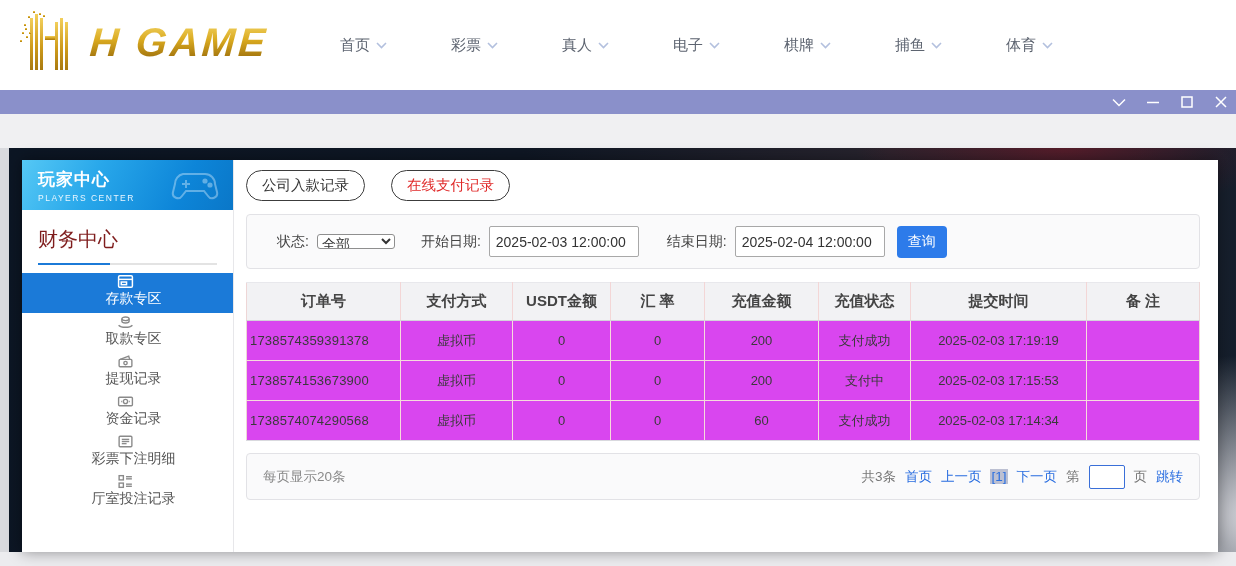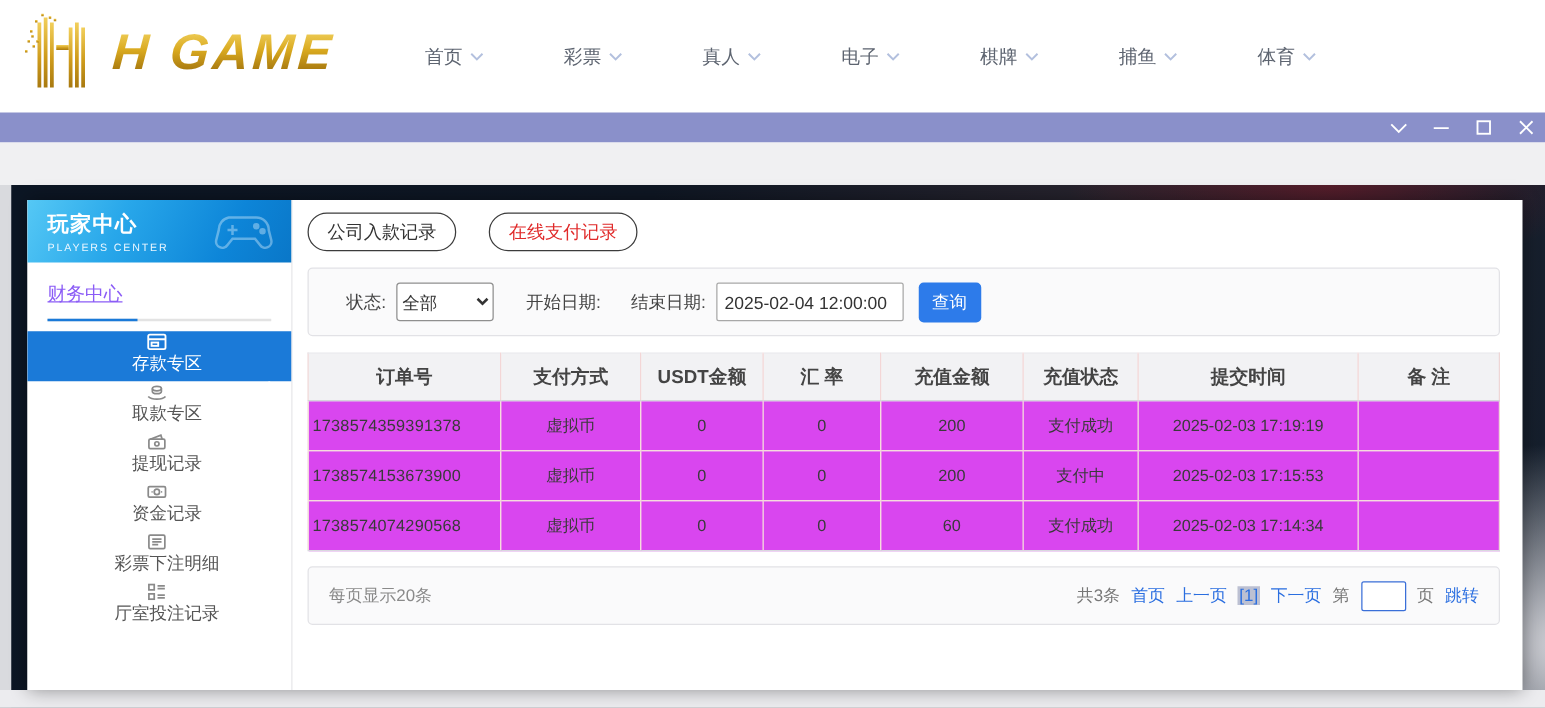--- a/index.html
+++ b/index.html
@@ -38,21 +38,21 @@
   .panel { position:absolute; left:22px; top:160px; width:1196px; height:392px; background:#fff;
       display:flex; box-shadow:0 0 14px rgba(0,0,0,.4); }
 
   
   .sidebar { width:212px; flex:0 0 212px; border-right:1px solid #e7e7ea; background:#fff; }
   .sb-header { height:50px; padding:8px 12px 0 16px; position:relative; overflow:hidden;
       background:linear-gradient(115deg,#55c8f5 0%,#28a7ea 35%,#0d85d8 75%,#0a77c8 100%); }
   .sb-title { color:#fff; font-size:17px; font-weight:bold; letter-spacing:1px; }
   .sb-subtitle { color:#eaf6ff; font-size:8.5px; letter-spacing:1.5px; margin-top:2px; }
   .sb-gamepad { position:absolute; right:10px; top:6px; opacity:.4; }
-  .sb-section { padding:16px 16px 0 16px; font-size:15px; color:#8b5cf6;text-decoration:underline; }
+  .sb-section { padding:16px 16px 0 16px; font-size:20px; color:#7f1d1d; }
   .sb-underline { margin:10px 16px 8px 16px; height:2px; background:#e3e3e3; position:relative; }
   .sb-underline::before { content:""; position:absolute; left:0; top:0; width:72px; height:2px; background:#1b7ad8; }
   .sb-menu { list-style:none; }
   .sb-item { height:40px; display:flex; align-items:center; padding:0 14px 0 26px; font-size:14px;
       color:#555; cursor:pointer;flex-direction:column; }
   .sb-item .ic { width:17px; height:17px; margin-right:16px; color:#8a8a8a; flex:0 0 17px; }
   .sb-item .ic svg { display:block; width:100%; height:100%; }
   .sb-item.active { background:#1b7ad8; color:#fff; }
   .sb-item.active .ic { color:#fff; }
   .sb-item .chev { margin-left:auto; color:#fff; font-size:15px; line-height:1; }
@@ -60,21 +60,21 @@
   
   .content { flex:1; padding:10px 18px 0 12px; }
   .tabs { display:flex; gap:26px; }
   .tab-pill { height:31px; padding:0 15px; display:flex; align-items:center; border:1px solid #3c3c3c;
       border-radius:16px; background:#fff; font-size:14.5px; color:#333; cursor:pointer; }
   .tab-pill.active { color:#e02a2a; }
 
   .filter-box { margin-top:13px; height:55px; border:1px solid #e2e2e6; background:#fafafb; border-radius:4px;
       display:flex; align-items:center; padding:0 14px; font-size:14px; color:#444; }
   .filter-box .lbl { margin-right:8px;margin-left:16px; }
-  .status-select { width:78px; height:31px; border:1px solid #8f8f8f; border-radius:3px; background:#fff;
+  .status-select { width:78px; height:15px; border:1px solid #8f8f8f; border-radius:3px; background:#fff;
       font-size:14px; color:#333; margin-right:10px; font-family:inherit; }
   .date-input { width:150px; height:31px; border:1px solid #a8a8a8; border-radius:2px; background:#fff;
       font-size:14px; color:#333; padding:0 6px; margin-right:12px; font-family:inherit; }
   .search-btn { width:50px; height:32px; background:#2d7bea; color:#fff; border:none; border-radius:4px;
       font-size:14px; cursor:pointer; font-family:inherit; }
 
   
   table.records { margin-top:13px; width:954px; border-collapse:collapse; table-layout:fixed;
       border:1px solid #eed6d6; border-top:1px solid #e8e8ec; }
   table.records th { height:38px; background:#f2f2f4; font-size:15px; color:#444; font-weight:bold;
@@ -299,20 +299,21 @@
       <button class="tab-pill">公司入款记录</button>
       <button class="tab-pill active">在线支付记录</button>
     </div>
 
     <div class="filter-box">
       <span class="lbl">状态:</span>
       <select class="status-select">
         <option>全部</option>
       </select>
       <span class="lbl">开始日期:</span>
+      <input class="date-input" type="text" value="2025-02-03 12:00:00" style="">
       <span class="lbl">结束日期:</span>
       <input class="date-input" type="text" value="2025-02-04 12:00:00" style="">
       <button class="search-btn">查询</button>
     </div>
 
     <table class="records">
       <colgroup>
         <col style="width:154px">
           <col style="width:112px">
           <col style="width:98px">

